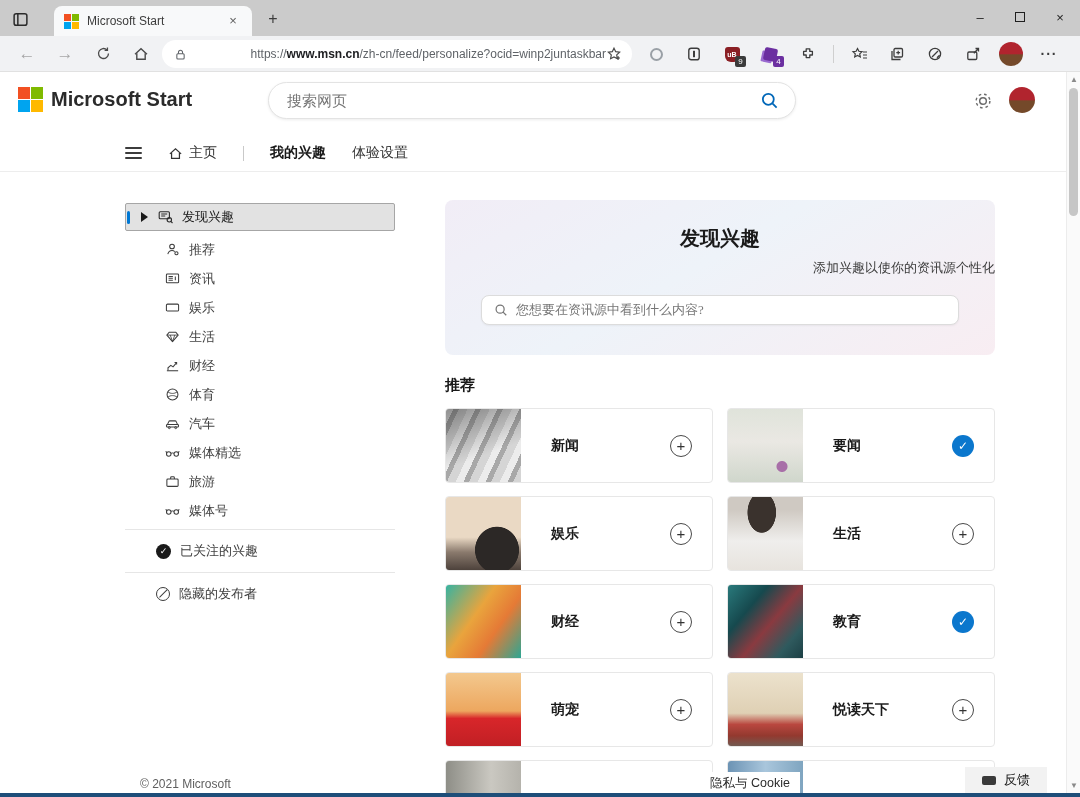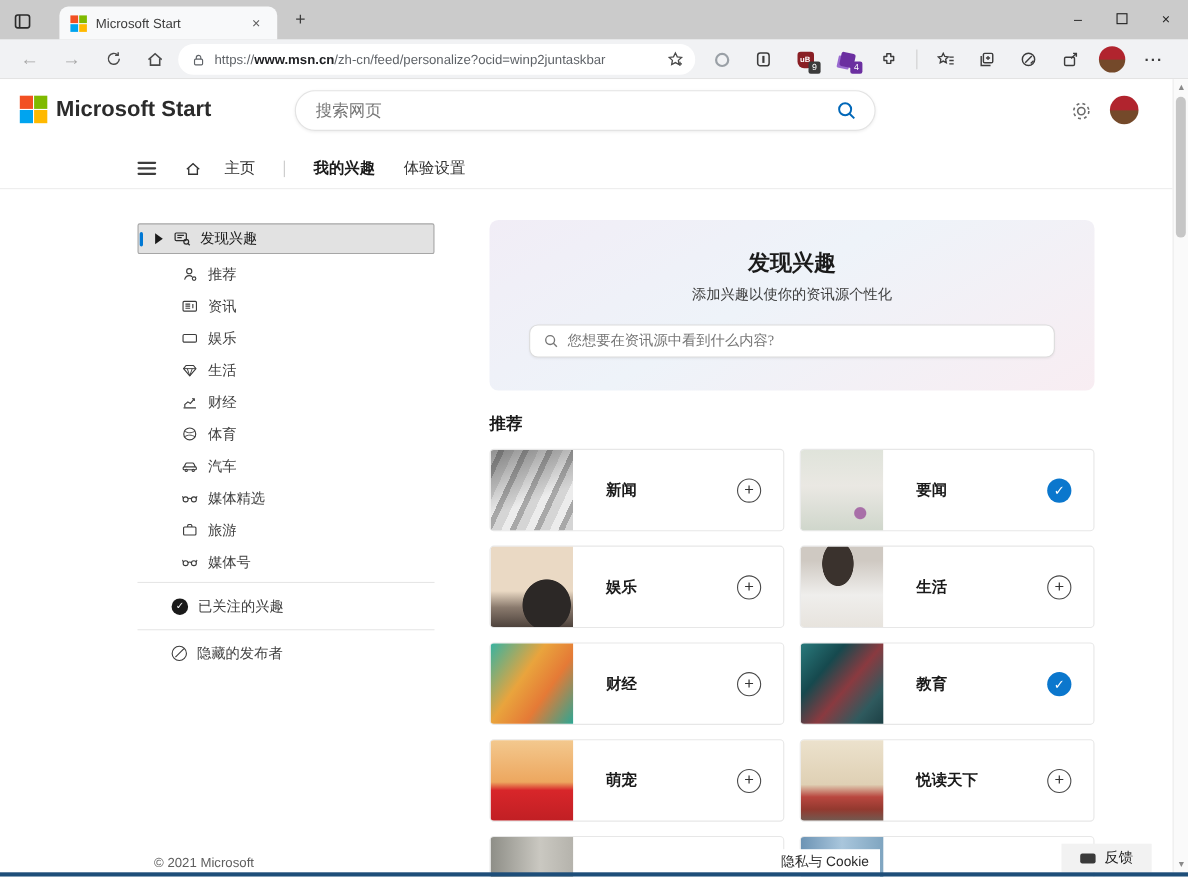--- a/index.html
+++ b/index.html
@@ -23,21 +23,21 @@
   .mslogo { display:inline-grid; grid-template-columns:1fr 1fr; gap:1px; }
   .mslogo i { display:block; }
   .mslogo .s1{background:#f25022}.mslogo .s2{background:#7fba00}.mslogo .s3{background:#00a4ef}.mslogo .s4{background:#ffb900}
   .mslogo-16 { width:15px; height:15px; } .mslogo-16 i{width:7px;height:7px;}
   .mslogo-26 { width:25px; height:25px; } .mslogo-26 i{width:12px;height:12px;}
 
   
   .toolbar { position:absolute; left:0; top:36px; width:1080px; height:36px; background:#f1f2f4; border-bottom:1px solid #e1e1e1; display:flex; align-items:center; }
   .tb-icon { width:30px; height:28px; display:flex; align-items:center; justify-content:center; flex:none; }
   .arrow-glyph { font-size:17px; color:#a6a6a6; }
-  .addr { position:absolute; left:162px; top:4px; width:470px; height:28px; background:#fff; border-radius:14px; display:flex; align-items:center; padding:0 10px 0 12px; }
+  .addr { position:absolute; left:162px; top:4px; width:470px; height:28px; background:#fff; border-radius:14px; display:flex; align-items:center; padding:0 10px 0 12px;text-align:right; }
   .addr-url { flex:1; font-size:12px; color:#5f6368; white-space:nowrap; overflow:hidden; margin-left:8px; }
   .addr-url .host { color:#202124; font-weight:700; }
   .ext-area { position:absolute; left:640px; top:4px; height:28px; display:flex; align-items:center; gap:6px; }
   .ext-slot { width:32px; height:28px; display:flex; align-items:center; justify-content:center; position:relative; flex:none; }
   .ring-icon { width:13px; height:13px; border:2.5px solid #9aa0a6; border-radius:50%; }
   .adblock-shape { width:15px; height:15px; background:#8a1f24; border-radius:3px 3px 6px 6px; color:#fff; font-size:7px; font-weight:700; display:flex; align-items:center; justify-content:center; }
   .purple-shape { width:13px; height:13px; background:#6b2fa0; border-radius:2px; transform:rotate(12deg); box-shadow:-3px 3px 0 -1px #9a6bd0; }
   .badge { position:absolute; right:2px; bottom:1px; min-width:11px; height:11px; border-radius:2px; background:#3b3b3b; color:#fff; font-size:8px; line-height:11px; text-align:center; padding:0 1px; }
   .badge.purple { background:#6b2fa0; }
   .tb-divider { width:1px; height:18px; background:#cfcfcf; margin:0 3px; }
@@ -60,21 +60,21 @@
   .brand { position:absolute; left:18px; top:15px; display:flex; align-items:center; gap:8px; }
   .brand-name { font-size:20px; font-weight:600; color:#2b2b2b; white-space:nowrap; }
   .search-pill { position:absolute; left:268px; top:10px; width:528px; height:37px; background:#fff; border:1px solid #e3e3e3; border-radius:19px; box-shadow:0 1px 3px rgba(0,0,0,.08); display:flex; align-items:center; padding:0 16px 0 18px; }
   .search-pill input { flex:1; border:none; outline:none; font-size:15px; color:#3b82f6; background:transparent; font-family:inherit; }
   .search-pill input::placeholder { color:#767676; }
   .gear-slot { position:absolute; left:970px; top:16px; width:26px; height:26px; display:flex; align-items:center; justify-content:center; }
   .hdr-avatar { position:absolute; left:1009px; top:15px; }
   .msn-nav { position:absolute; left:125px; top:64px; height:34px; display:flex; align-items:center; gap:26px; }
   .hamburger { display:flex; flex-direction:column; gap:3.5px; width:17px; }
   .hamburger i { height:1.8px; background:#3c3c3c; border-radius:1px; }
-  .nav-item { display:flex; align-items:center; gap:21px; font-size:14px; color:#333; white-space:nowrap; }
+  .nav-item { display:flex; align-items:center; gap:6px; font-size:14px; color:#333; white-space:nowrap; }
   .nav-item.active { font-weight:700; color:#1a1a1a; }
   .nav-divider { width:1px; height:15px; background:#c9c9c9; }
   .header-rule { position:absolute; left:0; top:99px; width:1066px; height:1px; background:#ededed; }
 
   
   .sidebar { position:absolute; left:125px; top:131px; width:270px; }
   .sel-row { position:relative; height:28px; background:#e2e2e2; border:1px solid #a6a6a6; border-radius:2px; display:flex; align-items:center; }
   .sel-accent { position:absolute; left:1px; top:7px; width:3px; height:13px; background:#0078d4; border-radius:2px; }
   .caret-right { width:0; height:0; border-left:7px solid #1a1a1a; border-top:5px solid transparent; border-bottom:5px solid transparent; margin-left:15px; }
   .sel-icon { margin-left:10px; display:flex; }
@@ -86,21 +86,21 @@
   .side-rule { height:1px; background:#e6e6e6; margin:4px 0; }
   .side-special { height:34px; display:flex; align-items:center; padding-left:31px; }
   .check-circle-dark { width:15px; height:15px; border-radius:50%; background:#1a1a1a; color:#fff; font-size:9px; display:flex; align-items:center; justify-content:center; flex:none; }
   .block-circle { position:relative; width:14px; height:14px; border:1.4px solid #3c3c3c; border-radius:50%; flex:none; }
   .block-circle::after { content:""; position:absolute; left:0.5px; top:5px; width:11px; height:1.4px; background:#3c3c3c; transform:rotate(-45deg); }
 
   
   .main { position:absolute; left:445px; top:128px; width:550px; }
   .hero { height:155px; border-radius:8px; background:linear-gradient(150deg,#f1edf6 0%,#eef3f9 45%,#f8edf2 100%); text-align:center; padding-top:25px; }
   .hero-title { font-size:20px; font-weight:700; color:#1a1a1a; }
-  .hero-sub { font-size:13px; color:#3c3c3c; margin-top:7px; }
+  .hero-sub { font-size:13px; color:#3c3c3c; margin-top:7px;text-align:right; }
   .hero-search { margin:18px auto 0; width:478px; height:30px; background:#fff; border:1px solid #dcdcdc; border-radius:8px; box-shadow:0 1px 2px rgba(0,0,0,.05); display:flex; align-items:center; padding:0 12px; }
   .hero-search input { flex:1; border:none; outline:none; font-size:13px; color:#333; background:transparent; margin-left:8px; font-family:Liberation Serif, serif; }
   .hero-search input::placeholder { color:#767676; }
   .rec-heading { margin-top:21px; font-size:15px; font-weight:700; color:#1a1a1a; }
   .cards { margin-top:13px; display:grid; grid-template-columns:268px 268px; column-gap:14px; row-gap:13px; }
   .card { position:relative; height:75px; background:#fff; border:1px solid #e7e7e7; border-radius:4px; display:flex; align-items:center; overflow:hidden; }
   .thumb { width:75px; height:75px; flex:none; border-radius:3px 0 0 3px; background:#ddd; }
   .card-label { margin-left:30px; font-size:14px; font-weight:600; color:#1a1a1a; flex:1; white-space:nowrap; }
   .card-btn { width:22px; height:22px; margin-right:20px; border-radius:50%; border:1.5px solid #4a4a4a; color:#333; font-size:15px; line-height:19px; text-align:center; flex:none; font-weight:400; }
   .card-btn.added { border:none; background:#0b77cd; color:#fff; font-size:12px; line-height:22px; }

